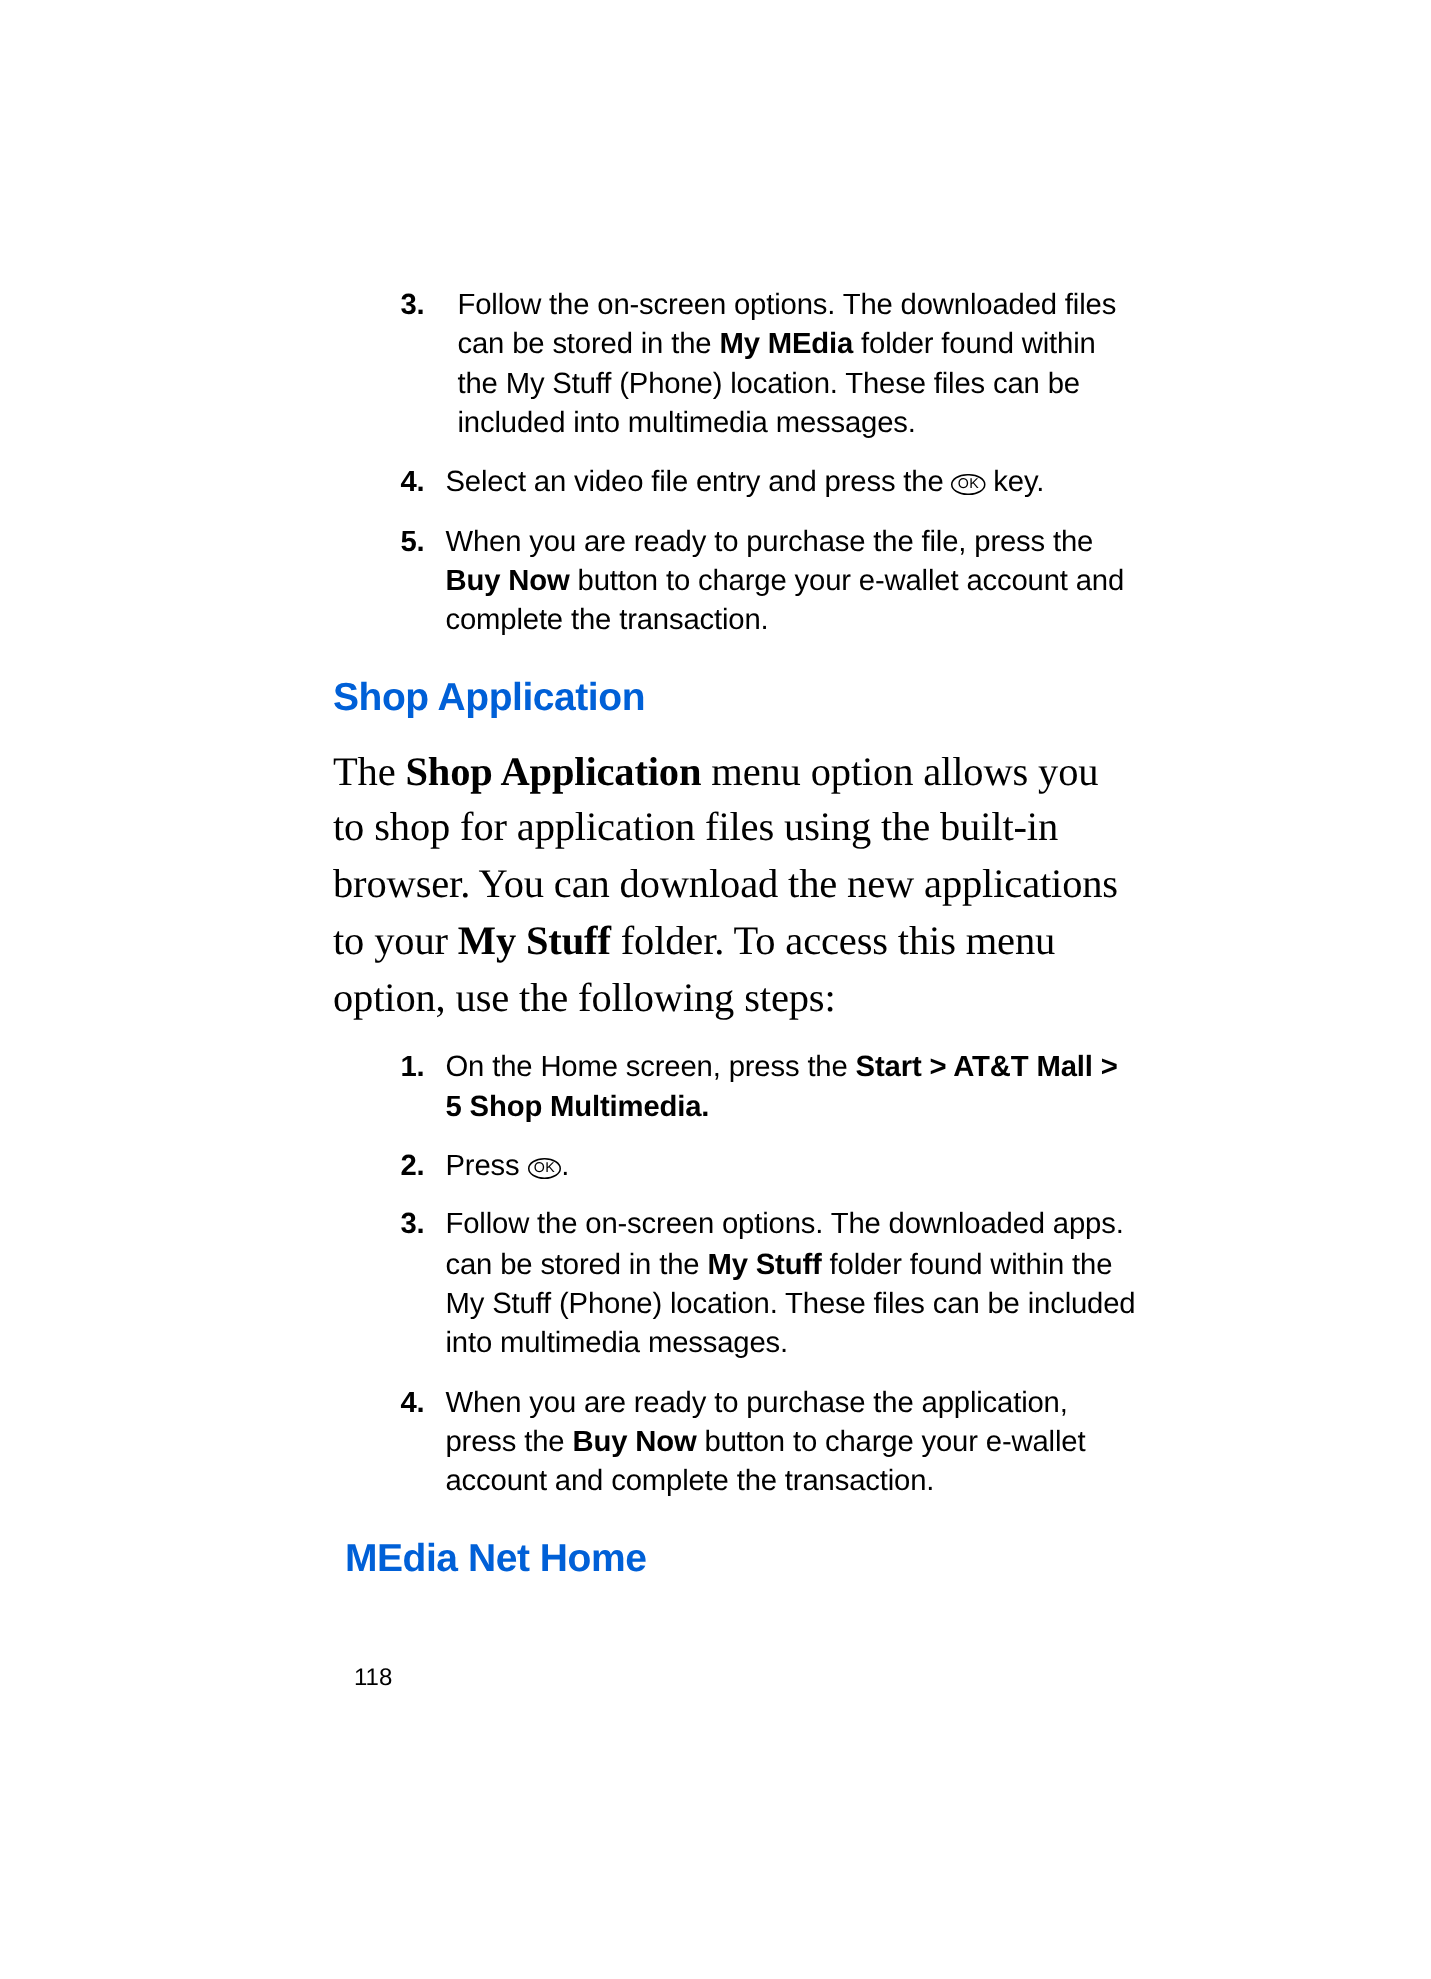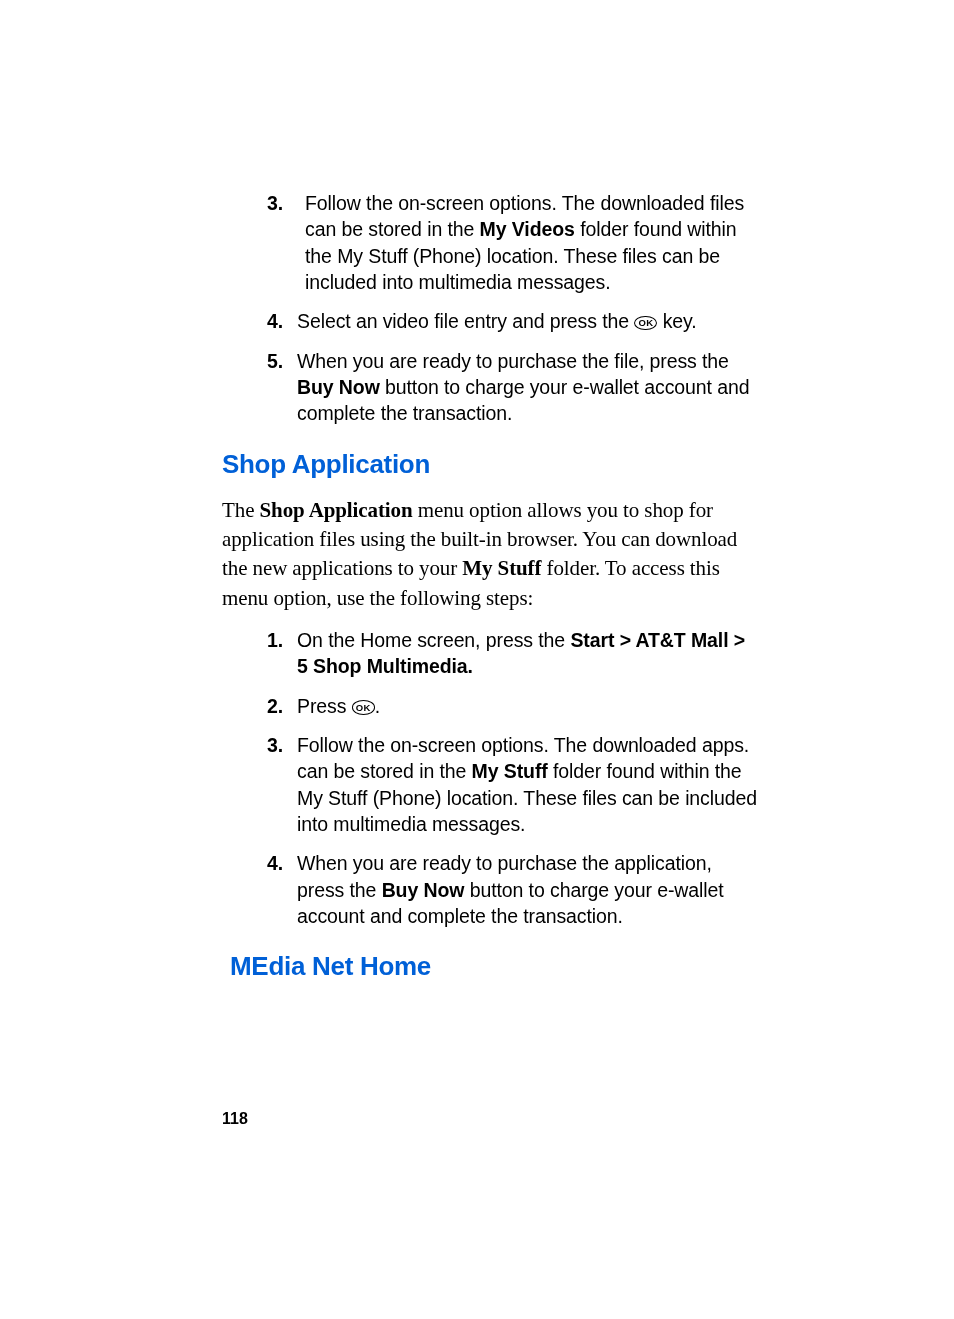--- a/index.html
+++ b/index.html
@@ -46,58 +46,58 @@
       font-size: 26px;
       margin-top: 22px;
       margin-bottom: 16px;
       letter-spacing: -0.3px;
     }
     .heading.indent {
       margin-left: 8px;
     }
     .body-para {
       font-family: 'Palatino Linotype', Palatino, Georgia, serif;
-      font-size: 21px;
+      font-size: 27px;
       line-height: 1.4;
       margin-bottom: 14px;
       letter-spacing: -0.1px;
     }
     .bold {
       font-weight: bold;
     }
     .ok-key {
       display: inline-block;
       border: 1.4px solid #000;
       border-radius: 50%;
       font-size: 9.5px;
-      font-weight: bold;
+      font-weight: normal;
       font-family: Arial, sans-serif;
       padding: 1.5px 3.2px 1.5px 3.2px;
       vertical-align: 2px;
       line-height: 1;
       letter-spacing: 0.2px;
     }
     .page-num {
       position: absolute;
-      left: 222px;
+      left: 236px;
       top: 1110px;
       font-family: Arial, Helvetica, sans-serif;
-      font-weight: bold;
+      font-weight: normal;
       font-size: 16px;
     }
     .li-indent {
       padding-left: 38px !important;
     }
   </style>
 </head>
 <body>
 
 <div class="page">
   <ol class="numbered-list">
-      <li class="li-indent"><span class="num">3.</span> Follow the on-screen options. The downloaded files can be stored in the <span class="bold">My Videos</span> folder found within the My Stuff (Phone) location. These files can be included into multimedia messages.</li>
+      <li class="li-indent"><span class="num">3.</span> Follow the on-screen options. The downloaded files can be stored in the <span class="bold">My MEdia</span> folder found within the My Stuff (Phone) location. These files can be included into multimedia messages.</li>
       <li><span class="num">4.</span>Select an video file entry and press the <span class="ok-key">OK</span> key.</li>
       <li><span class="num">5.</span>When you are ready to purchase the file, press the <span class="bold">Buy Now</span> button to charge your e-wallet account and complete the transaction.</li>
     </ol>
 
   <h2 class="heading">Shop Application</h2>
 
   <p class="body-para">The <span class="bold">Shop Application</span> menu option allows you to shop for application files using the built-in browser. You can download the new applications to your <span class="bold">My Stuff</span> folder. To access this menu option, use the following steps:</p>
 
   <ol class="numbered-list">
       <li><span class="num">1.</span>On the Home screen, press the <span class="bold">Start &gt; AT&amp;T Mall &gt; 5 Shop Multimedia.</span></li>

